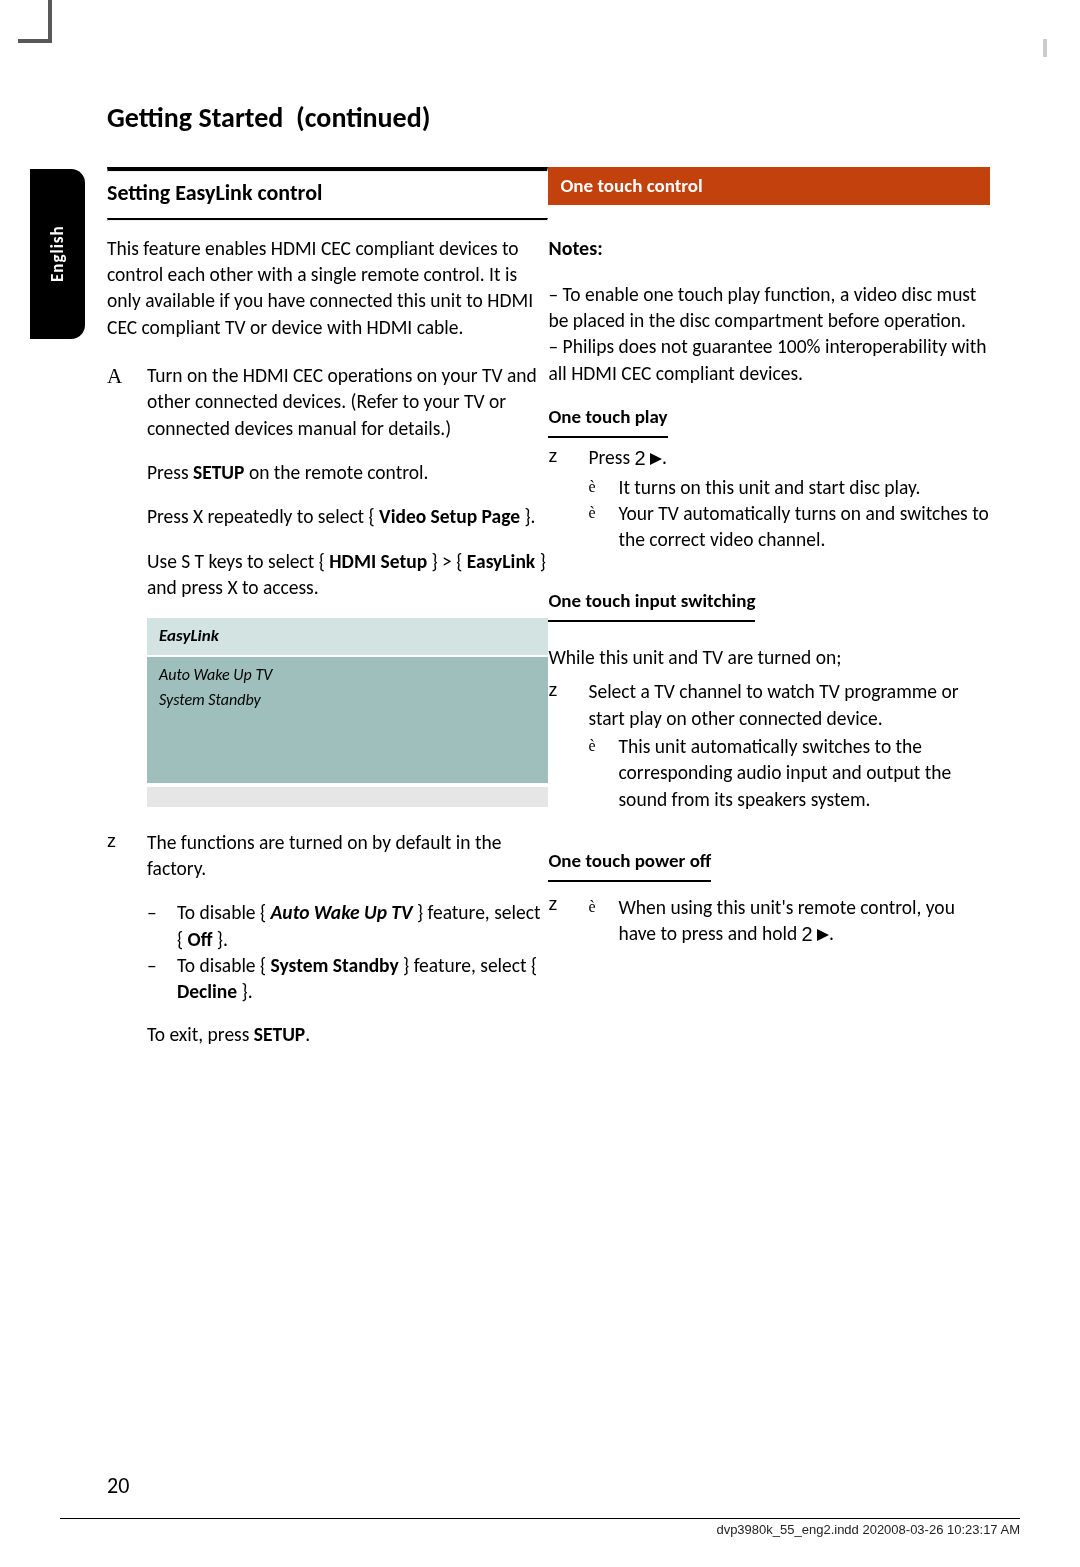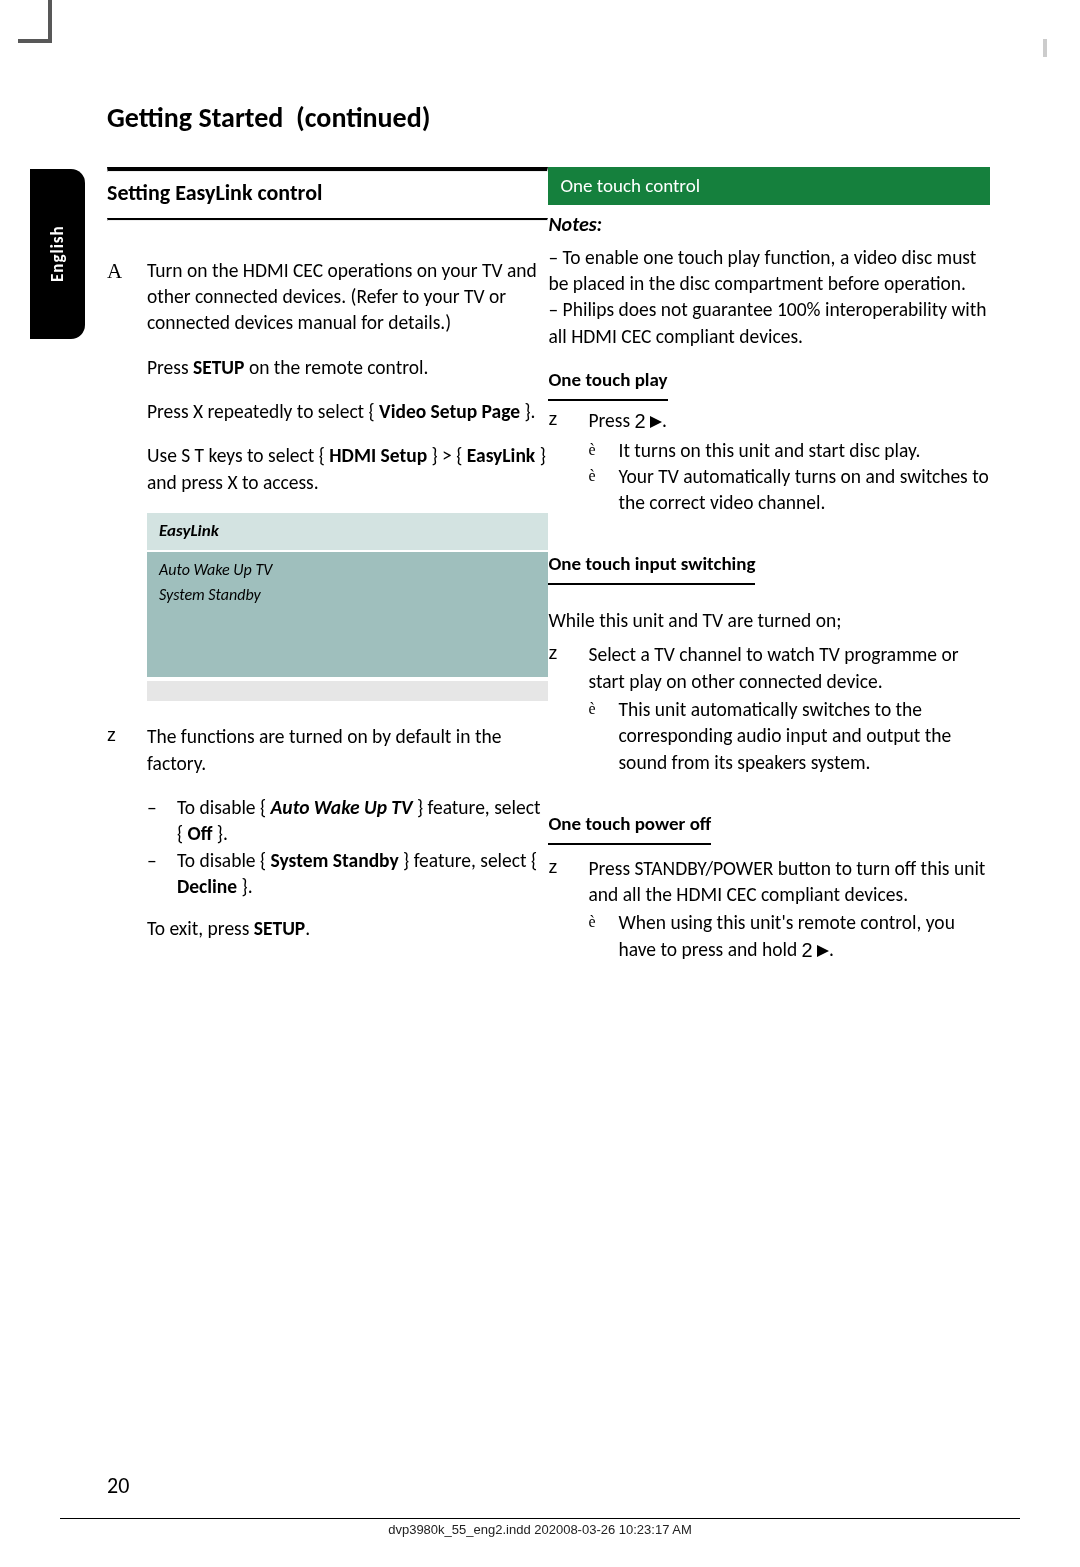--- a/index.html
+++ b/index.html
@@ -19,28 +19,28 @@
   .block { display: flex; margin: 0 0 18px 0; }
   .num { width: 40px; flex-shrink: 0; font-family: Georgia, serif; font-size: 21px; }
   .txt { flex: 1; }
   .setup-box { margin-left: 40px; margin-top: 2px; }
   .setup-head { background: #d3e3e1; padding: 7px 12px; font-style: italic; font-weight: bold; font-size: 17px; border-bottom: 2px solid #fff; }
   .setup-body { background: #9fbfbd; padding: 6px 12px 70px 12px; font-style: italic; font-size: 16px; line-height: 1.55; }
   .setup-foot { background: #e6e6e6; height: 20px; margin-top: 4px; }
   .dash-list { margin-left: 40px; }
   .dash-row { display: flex; }
   .dash-mark { width: 30px; flex-shrink: 0; }
-  .banner { background: #15803d; color: #fff; font-weight: normal; font-size: 19px; padding: 6px 12px; margin-bottom: 6px; }
-  .note-head { font-style: italic; font-weight: bold; font-size: 20px; margin-bottom: 6px; }
+  .banner { background: #c2410c; color: #fff; font-weight: bold; font-size: 19px; padding: 6px 12px; margin-bottom: 30px; }
+  .note-head { font-weight: bold; font-size: 20px; margin-bottom: 19px; }
   .sub-head { font-weight: bold; font-size: 19px; border-bottom: 2px solid #000; display: inline-block; padding-bottom: 6px; margin-top: 18px; margin-bottom: 6px; }
   .arrow-row { display: flex; }
   .arrow-mark { width: 30px; flex-shrink: 0; font-family: serif; font-size: 16px; padding-top: 2px; }
   .bullet { font-family: Arial, sans-serif; font-size: 20px; vertical-align: -1px; }
   .page-num { position: absolute; left: 107px; bottom: 68px; font-size: 22px; text-align: center; }
-  .footer { position: absolute; left: 60px; right: 60px; bottom: 30px; border-top: 1px solid #000; display: flex; justify-content: center; font-size: 13px; font-family: Arial, sans-serif; padding-top: 3px; color: #222; }
+  .footer { position: absolute; left: 60px; right: 60px; bottom: 30px; border-top: 1px solid #000; display: flex; justify-content: flex-end; font-size: 13px; font-family: Arial, sans-serif; padding-top: 3px; color: #222; }
   .btn { font-weight: bold; }
   .ital { font-style: italic; }
   svg.play { vertical-align: -1px; }
 </style>
 </head>
 <body>
 
 <div class="page">
   <div class="crop-top"></div>
   <div class="crop-top2"></div>
@@ -56,20 +56,21 @@
     </div>
 
     <div class="columns">
 
       <div class="col">
         <hr class="rule-thick">
         <div class="section-heading">Setting EasyLink control</div>
         <hr class="rule-thin">
 
         <div style="height:14px"></div>
+        <div>This feature enables HDMI CEC compliant devices to control each other with a single remote control. It is only available if you have connected this unit to HDMI CEC compliant TV or device with HDMI cable.</div>
         <div style="height:22px"></div>
 
         <div class="block">
           <div class="num">A</div>
           <div class="txt">Turn on the HDMI CEC operations on your TV and other connected devices. (Refer to your TV or connected devices manual for details.)</div>
         </div>
 
         <div class="block">
           <div class="num"></div>
           <div class="txt"><span>Press </span><span class="btn">SETUP</span><span> on the remote control.</span></div>
@@ -154,21 +155,20 @@
               <div class="arrow-mark">è</div>
               <div>This unit automatically switches to the corresponding audio input and output the sound from its speakers system.</div>
             </div>
           </div>
         </div>
 
         <div class="sub-head">One touch power off</div>
         <div class="block" style="margin-top:4px;">
           <div class="num" style="font-family:Arial; font-size:18px;">z</div>
           <div class="txt">
-            <span>Press STANDBY/POWER button to turn off this unit and all the HDMI CEC compliant devices.</span>
             <div class="arrow-row" style="margin-top:2px">
               <div class="arrow-mark">è</div>
               <div><span>When using this unit's remote control, you have to press and hold </span><span class="bullet">2</span>
               <svg class="play" width="12" height="12" viewBox="0 0 10 10">
                     <polygon points="0,0 10,5 0,10" fill="#000"></polygon>
                   </svg><span>.</span></div>
             </div>
           </div>
         </div>
       </div>

